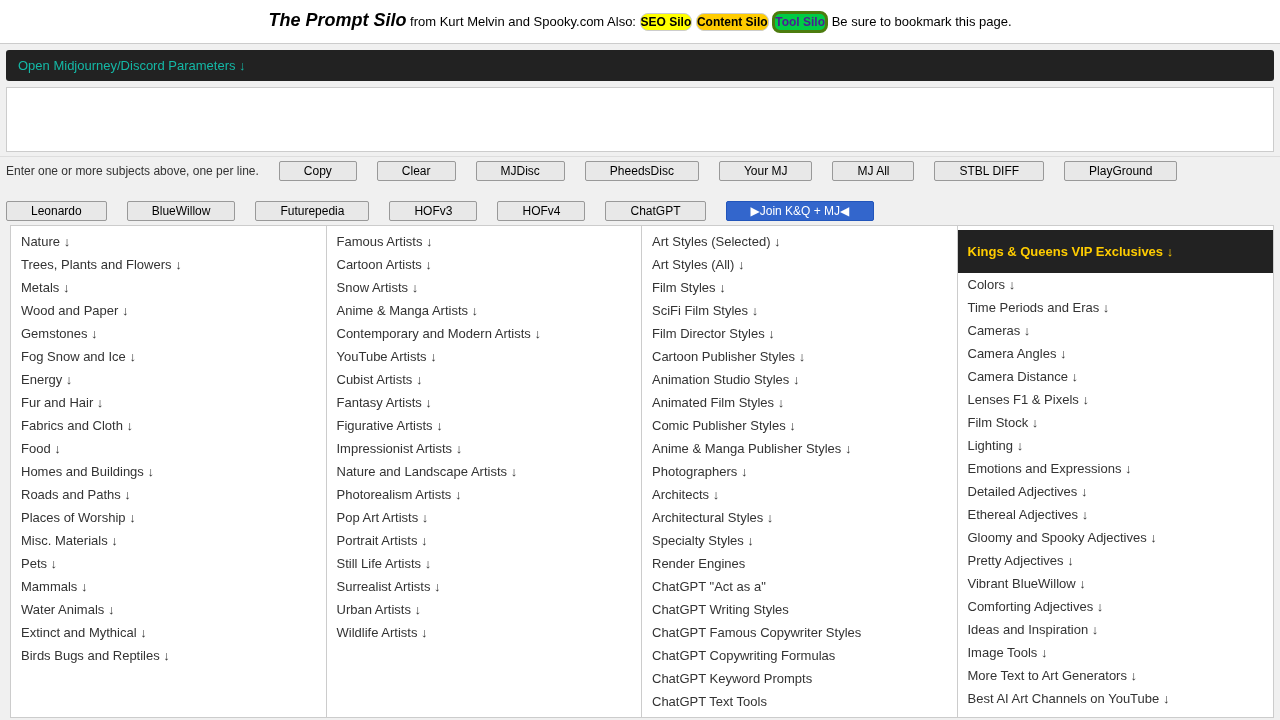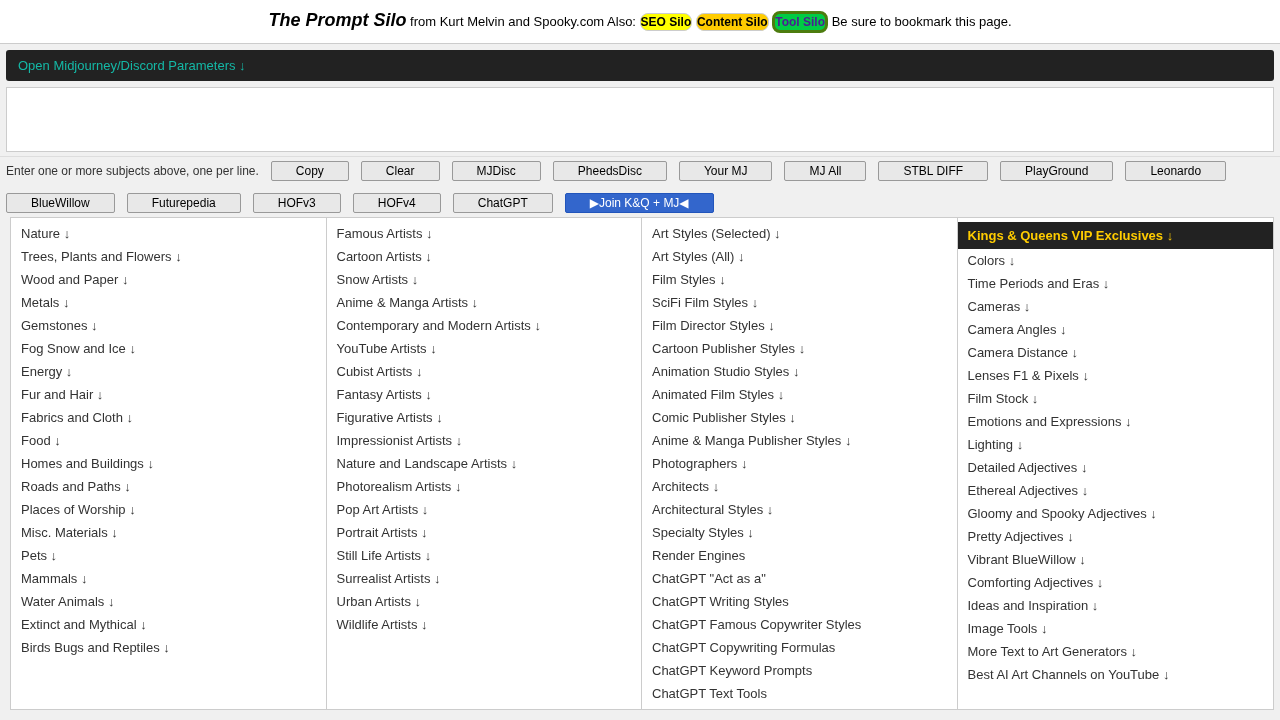--- a/index.html
+++ b/index.html
@@ -45,21 +45,21 @@
       border: none;
       outline: none;
       padding: 6px;
       font-size: 13px;
       resize: none;
     }
 
     #toolbar {
       display: flex;
       align-items: center;
-      gap: 12px;
+      gap: 20px;
       padding: 4px 6px;
       background: #f0f0f0;
       border-top: 1px solid #ddd;
       flex-wrap: wrap;
     }
     #toolbar .label-text { font-size: 12px; color: #333; }
     .tool-btn {
       padding: 2px 24px;
       font-size: 12px;
       cursor: pointer;
@@ -86,21 +86,21 @@
     .grid-item {
       padding: 4px 10px;
       cursor: pointer;
       color: #333;
       font-size: 13px;
       border-bottom: none;
     }
     .col4-header-gold {
       background: #222;
       color: #ffcc00;
-      padding: 6px 10px;
+      padding: 14px 10px;
       font-weight: bold;
     }
   </style>
 </head>
 <body>
 
 <div id="header">
   <span class="title">The Prompt Silo</span>
   <span> from Kurt Melvin and Spooky.com   Also: </span>
   <span class="badge badge-yellow">SEO Silo</span>
@@ -136,22 +136,22 @@
   <button class="tool-btn">HOFv4</button>
   <button class="tool-btn">ChatGPT</button>
   <button class="tool-btn btn-blue">▶Join K&amp;Q + MJ◀</button>
 </div>
 
 <div id="grid-container">
 
   <div class="grid-col" id="col1-el">
       <div class="grid-item">Nature ↓</div>
       <div class="grid-item">Trees, Plants and Flowers ↓</div>
+      <div class="grid-item">Metals ↓</div>
       <div class="grid-item">Wood and Paper ↓</div>
-      <div class="grid-item">Metals ↓</div>
       <div class="grid-item">Gemstones ↓</div>
       <div class="grid-item">Fog Snow and Ice ↓</div>
       <div class="grid-item">Energy ↓</div>
       <div class="grid-item">Fur and Hair ↓</div>
       <div class="grid-item">Fabrics and Cloth ↓</div>
       <div class="grid-item">Food ↓</div>
       <div class="grid-item">Homes and Buildings ↓</div>
       <div class="grid-item">Roads and Paths ↓</div>
       <div class="grid-item">Places of Worship ↓</div>
       <div class="grid-item">Misc. Materials ↓</div>
@@ -209,22 +209,22 @@
 
   <div class="grid-col" id="col4-el">
       <div class="col4-header-gold">Kings &amp; Queens VIP Exclusives ↓</div>
       <div class="grid-item">Colors ↓</div>
       <div class="grid-item">Time Periods and Eras ↓</div>
       <div class="grid-item">Cameras ↓</div>
       <div class="grid-item">Camera Angles ↓</div>
       <div class="grid-item">Camera Distance ↓</div>
       <div class="grid-item">Lenses F1 &amp; Pixels ↓</div>
       <div class="grid-item">Film Stock ↓</div>
+      <div class="grid-item">Lighting ↓</div>
       <div class="grid-item">Emotions and Expressions ↓</div>
-      <div class="grid-item">Lighting ↓</div>
       <div class="grid-item">Detailed Adjectives ↓</div>
       <div class="grid-item">Ethereal Adjectives ↓</div>
       <div class="grid-item">Gloomy and Spooky Adjectives ↓</div>
       <div class="grid-item">Pretty Adjectives ↓</div>
       <div class="grid-item">Vibrant BlueWillow ↓</div>
       <div class="grid-item">Comforting Adjectives ↓</div>
       <div class="grid-item">Ideas and Inspiration ↓</div>
       <div class="grid-item">Image Tools ↓</div>
       <div class="grid-item">More Text to Art Generators ↓</div>
       <div class="grid-item">Best AI Art Channels on YouTube ↓</div>

